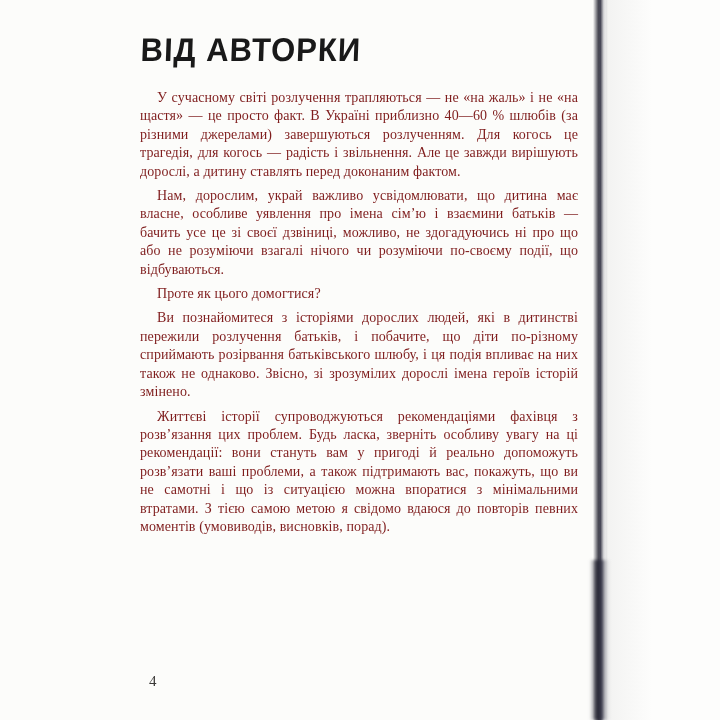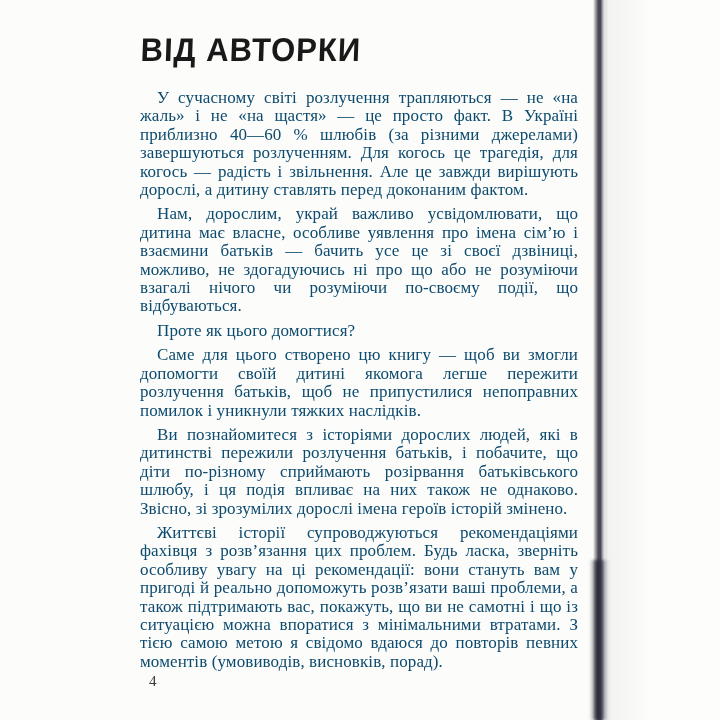--- a/index.html
+++ b/index.html
@@ -66,23 +66,23 @@
     font-size: 31px;
     line-height: 34px;
     letter-spacing: 1px;
     color: #191919;
     margin: 0 0 21px 0;
     transform: skewX(-2deg) scaleY(1.06);
     transform-origin: left bottom;
   }
   .body-text p {
     margin: 0 8px 6px 0;
-    font-size: 17px;
+    font-size: 14px;
     line-height: 18.4px;
-    color: #0c4a6e;
+    color: #7f1d1d;
     text-align: justify;
     text-indent: 17px;
     letter-spacing: 0.1px;
   }
   .page-number {
     position: absolute;
     left: 149px;
     top: 673px;
     font-size: 15px;
     color: #3a3836;
@@ -97,20 +97,19 @@
   <div class="page-edge"></div>
   <div class="page-edge-bottom"></div>
 
   <div class="content">
     <h1 class="chapter-title">ВІД АВТОРКИ</h1>
 
     <div class="body-text">
       <p>У сучасному світі розлучення трапляються — не «на жаль» і не «на щастя» — це просто факт. В Україні приблизно 40—60 % шлюбів (за різними джерелами) завершуються розлученням. Для когось це трагедія, для когось — радість і звільнення. Але це завжди вирішують дорослі, а дитину ставлять перед доконаним фактом.</p>
       <p>Нам, дорослим, украй важливо усвідомлювати, що дитина має власне, особливе уявлення про імена сім’ю і взаємини батьків — бачить усе це зі своєї дзвіниці, можливо, не здогадуючись ні про що або не розуміючи взагалі нічого чи розуміючи по-своєму події, що відбуваються.</p>
       <p>Проте як цього домогтися?</p>
-      <p>Саме для цього створено цю книгу — щоб ви змогли допомогти своїй дитині якомога легше пережити розлучення батьків, щоб не припустилися непоправних помилок і уникнули тяжких наслідків.</p>
       <p>Ви познайомитеся з історіями дорослих людей, які в дитинстві пережили розлучення батьків, і побачите, що діти по-різному сприймають розірвання батьківського шлюбу, і ця подія впливає на них також не однаково. Звісно, зі зрозумілих дорослі імена героїв історій змінено.</p>
       <p>Життєві історії супроводжуються рекомендаціями фахівця з розв’язання цих проблем. Будь ласка, зверніть особливу увагу на ці рекомендації: вони стануть вам у пригоді й реально допоможуть розв’язати ваші проблеми, а також підтримають вас, покажуть, що ви не самотні і що із ситуацією можна впоратися з мінімальними втратами. З тією самою метою я свідомо вдаюся до повторів певних моментів (умовиводів, висновків, порад).</p>
     </div>
   </div>
 
   <div class="page-number">4</div>
 </div>
 
 </body></html>

